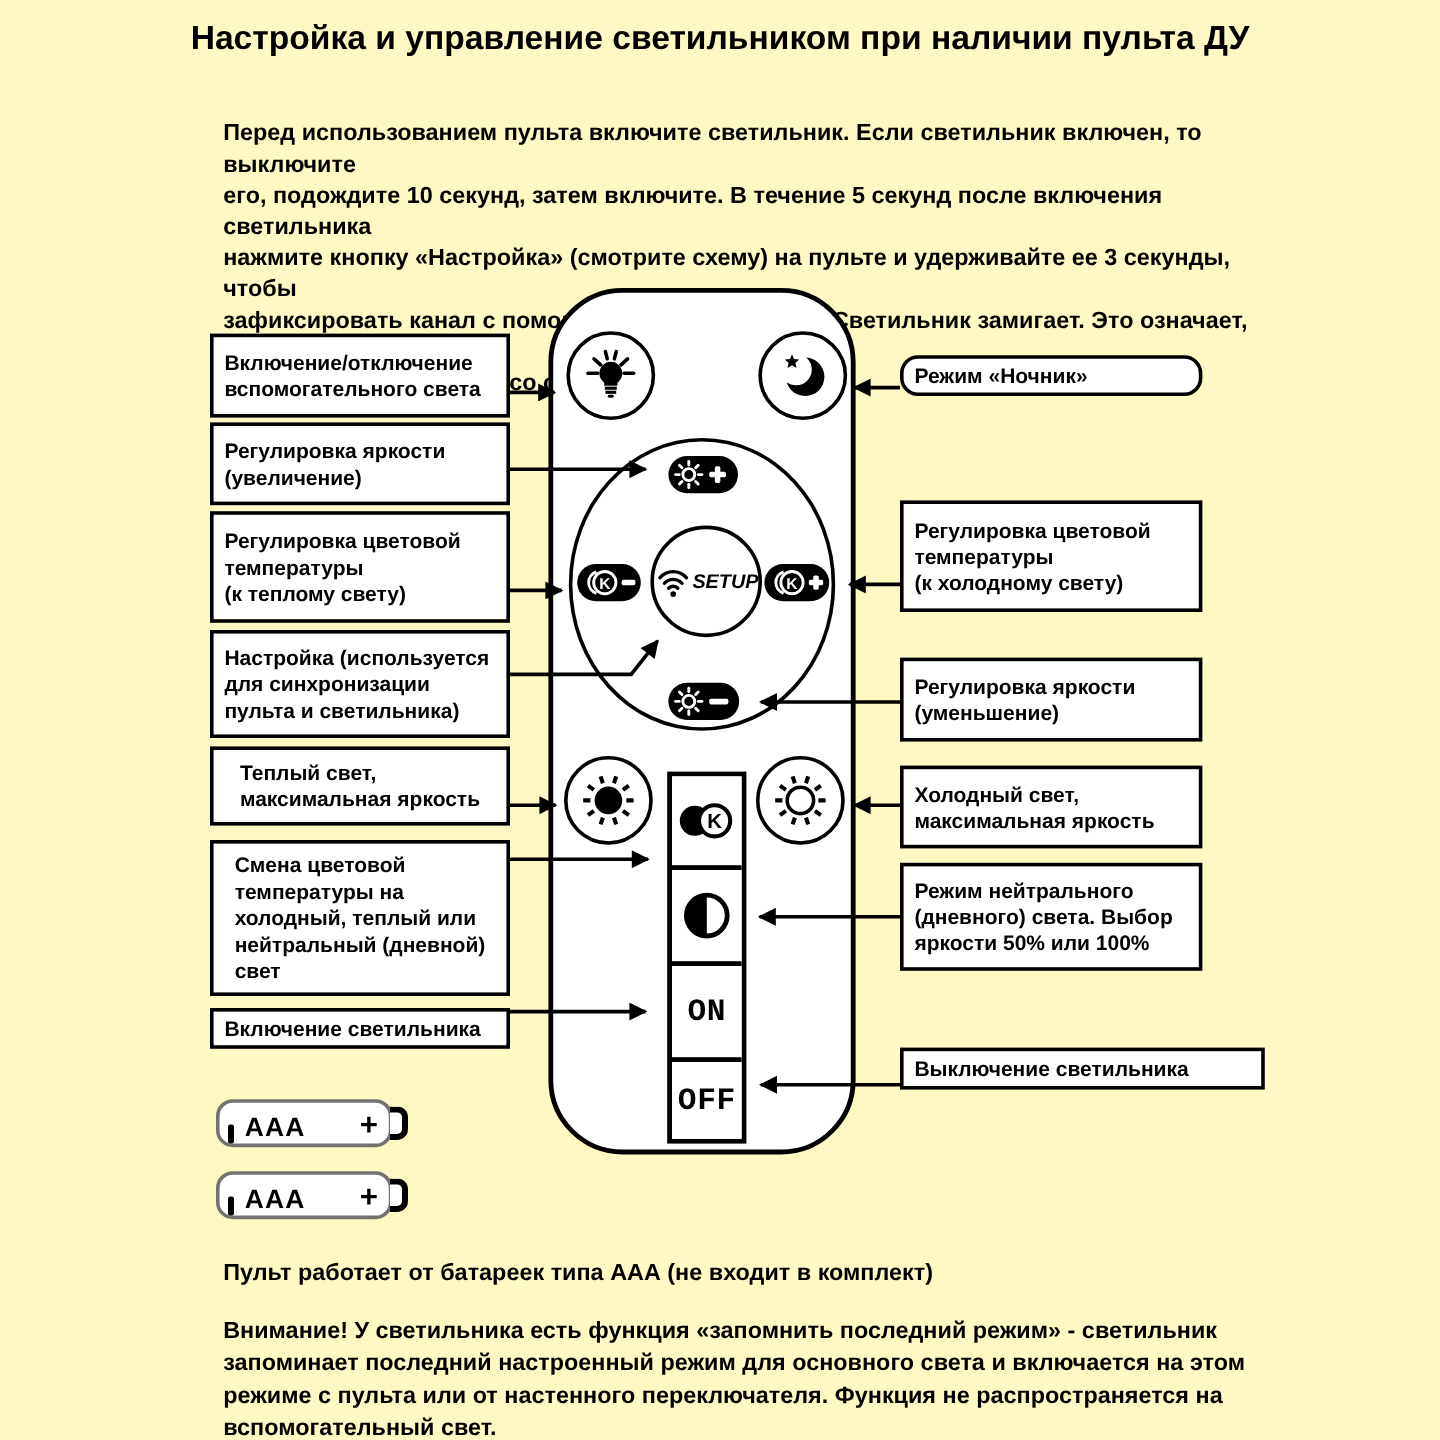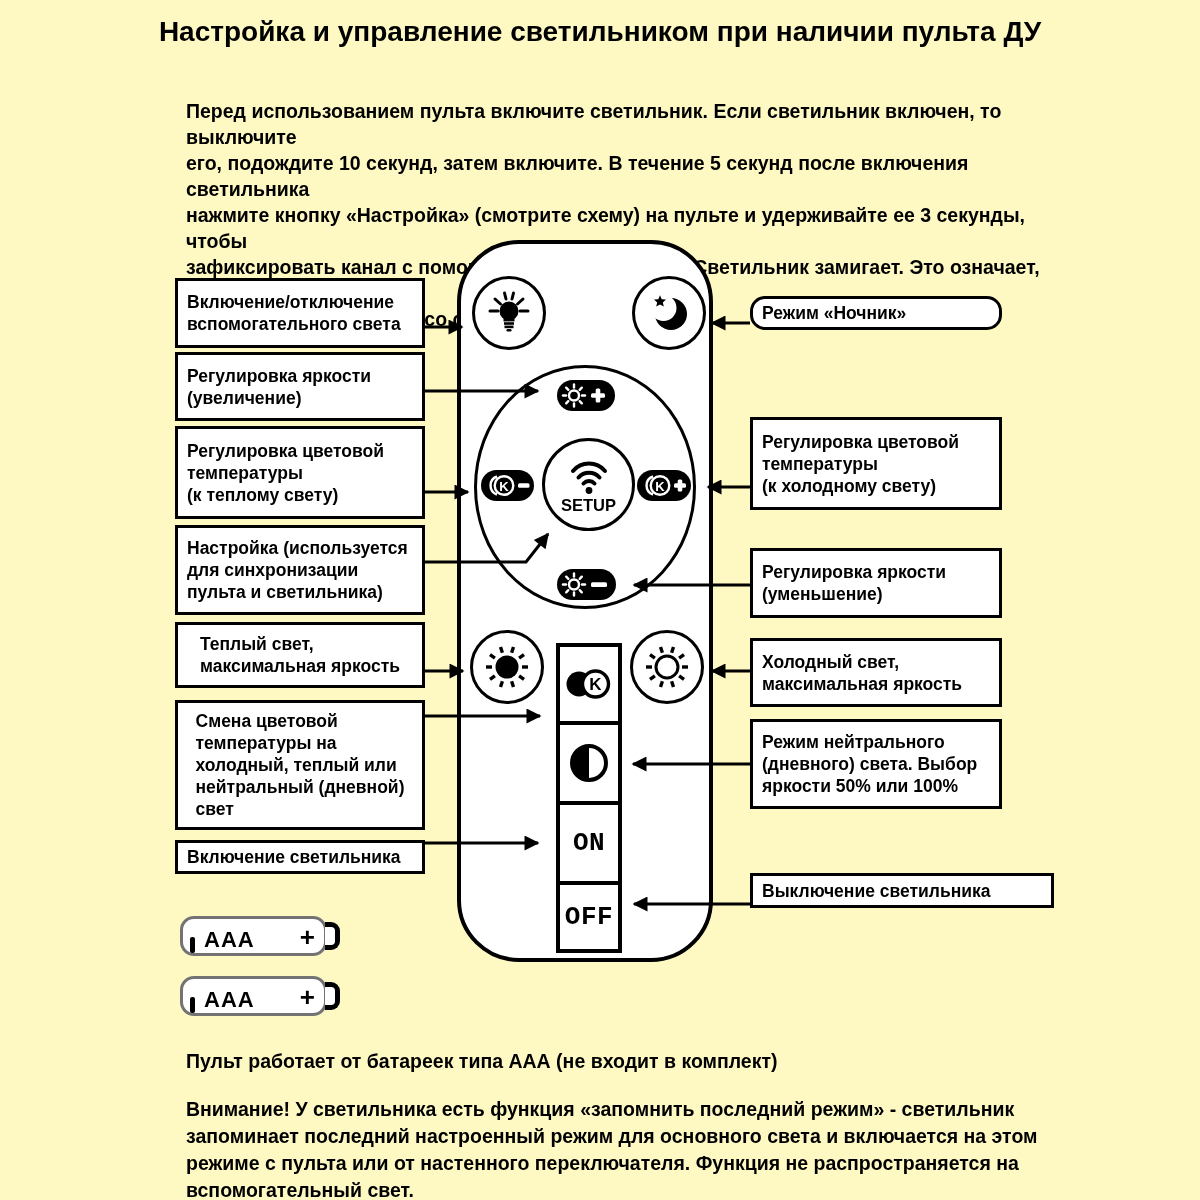--- a/index.html
+++ b/index.html
@@ -36,21 +36,21 @@
     position:absolute; left:474px; top:365px; width:222px; height:244px;
     border:3.5px solid #000; border-radius:50%; box-sizing:border-box; background:#fff;
   }
   .pill {
     position:absolute; background:#000; border-radius:16px;
     display:flex; align-items:center; justify-content:center;
   }
   .setup-btn {
     position:absolute; left:542px; top:438px; width:93px; height:93px;
     border:3.5px solid #000; border-radius:50%; background:#fff; box-sizing:border-box;
-    display:flex; flex-direction:column; align-items:center; justify-content:center;
+    display:flex; flex-direction:row; align-items:center; justify-content:center;font-style:italic;
   }
   .setup-label { font-size:16.5px; line-height:17px; margin-top:1px; }
   .btn-column {
     position:absolute; left:556px; top:643px; width:66px;
     border:4px solid #000; box-sizing:border-box; background:#fff;
   }
   .cell {
     display:flex; align-items:center; justify-content:center; background:#fff;
   }
   .cell + .cell { border-top:4px solid #000; }

